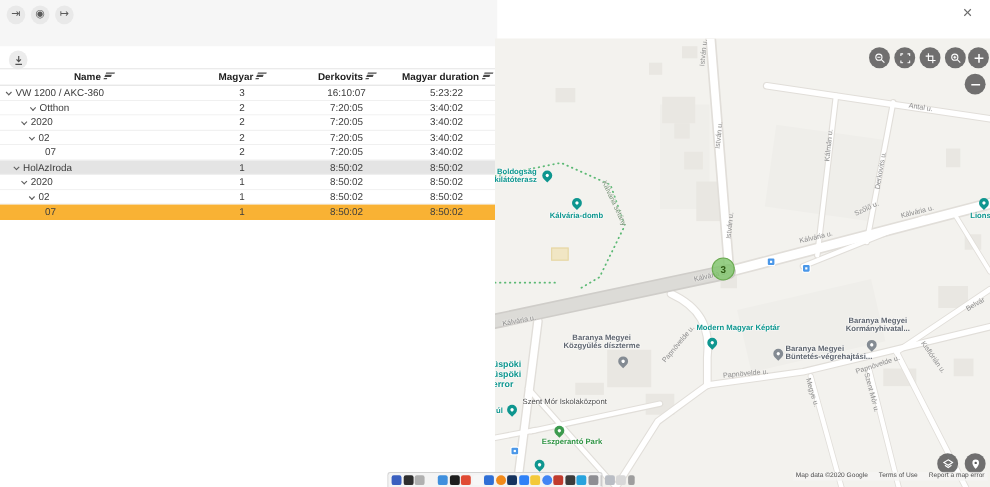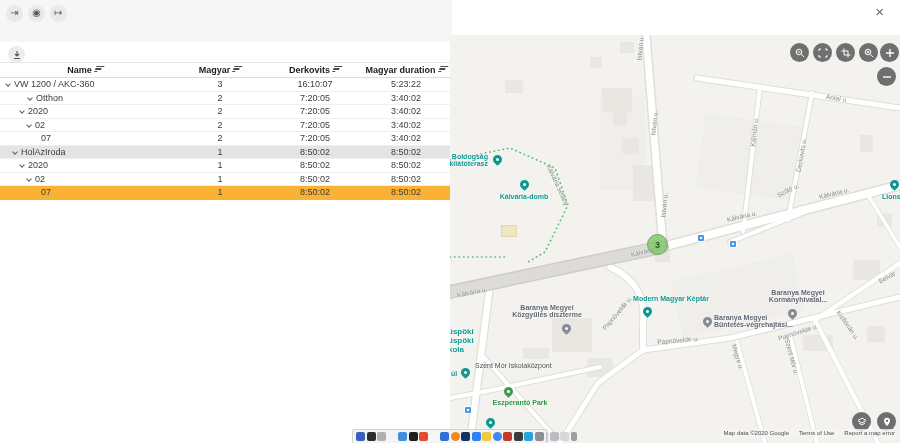--- a/index.html
+++ b/index.html
@@ -295,21 +295,21 @@
 
   <div class="poi graytxt ctr" style="left:97px;top:269px">
     <div>Baranya Megyei</div>
       <div>Közgyűlés díszterme</div>
   </div>
   <span class="pin gray-pin" style="left:112px;top:289px"></span>
 
   <div class="poi teal" style="left:-2px;top:292px;font-size:8px">
     <div>üspöki</div>
       <div>üspöki</div>
-      <div>kola</div>
+      <div>error</div>
   </div>
 
   <span class="pin teal-pin" style="left:11px;top:333px"></span>
   <div class="poi teal" style="left:1px;top:335px">úl</div>
   <div class="poi darktxt" style="left:25px;top:327px">Szent Mór Iskolaközpont</div>
 
   <span class="pin green-pin" style="left:54px;top:352px"></span>
   <div class="poi greentxt ctr" style="left:70px;top:364px">Eszperantó Park</div>
 
   <span class="pin teal-pin" style="left:36px;top:383px"></span>

